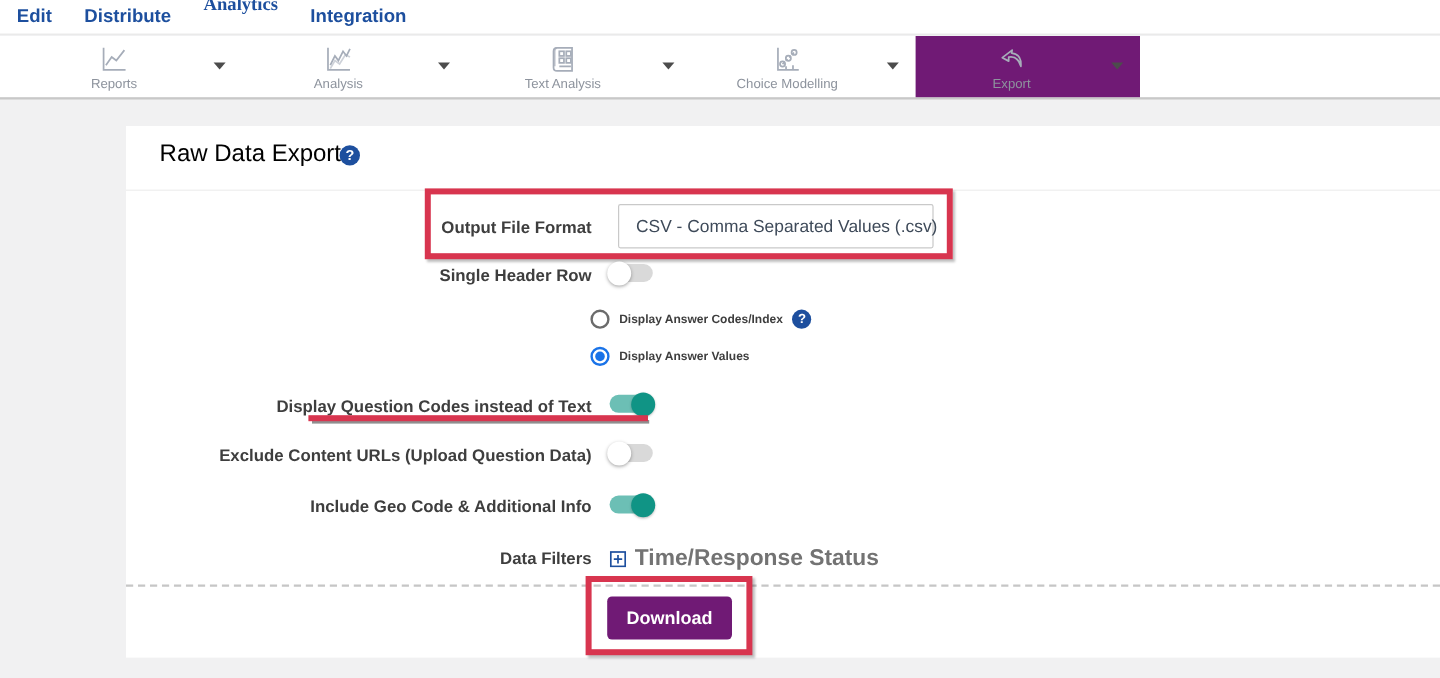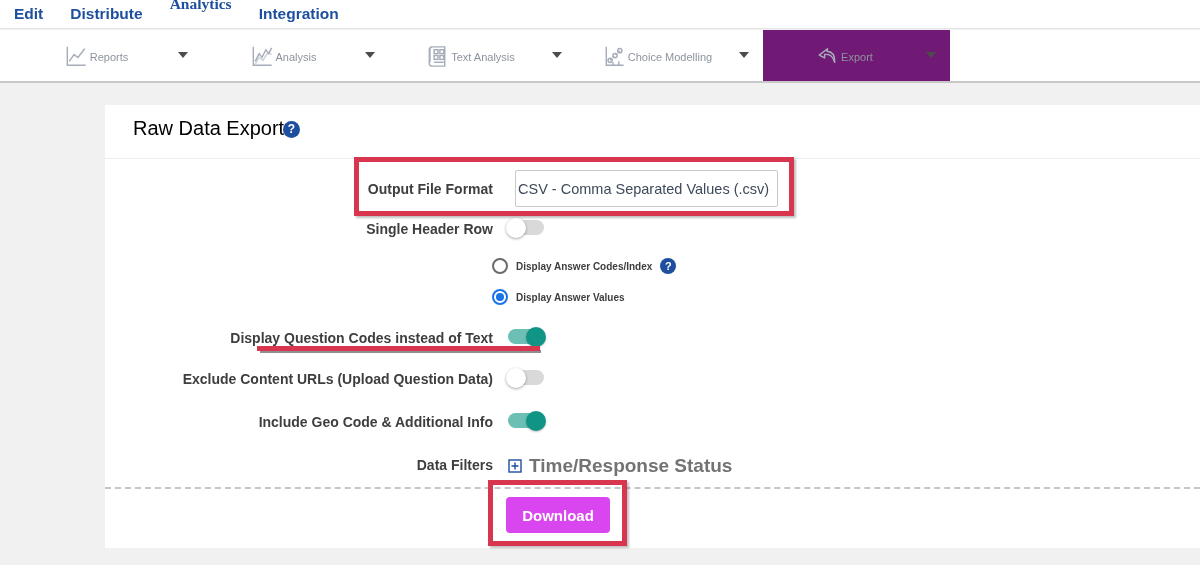--- a/index.html
+++ b/index.html
@@ -12,42 +12,42 @@
             border-bottom:1px solid #e5e5e5; display:flex; align-items:center; padding-left:14px; gap:27px; }
   .topnav-item { font-size:15.5px; font-weight:700; color:#1d4f9e; cursor:pointer; line-height:20px; }
   .topnav-item.active { border-bottom:2px solid #0f766e; padding-bottom:18px;font-family:Liberation Serif, serif; }
 
   
   .toolbar { position:absolute; left:0; top:30px; width:1200px; height:53px; background:#fff;
              border-bottom:2px solid #c8c8c8; }
   .tool { position:absolute; top:0; height:51px; width:187px; cursor:pointer; }
   .tool.active { background:#701a75;padding-left:48px; }
   .tool-center { position:absolute; left:0; top:3px; width:160px; height:46px;
-                 display:flex; flex-direction:row; align-items:center; justify-content:center; }
+                 display:flex; flex-direction:column; align-items:center; justify-content:center; }
   .tool-icon { width:28px; height:27px; }
   .tool-icon svg { stroke:#a6adb9; fill:none; stroke-width:1.5; }
   .tool-label { font-size:11px; color:#8d939d; margin-top:1px; white-space:nowrap; }
   .tool-caret { position:absolute; right:14px; top:22px; width:0; height:0;
                 border-left:5px solid transparent; border-right:5px solid transparent;
                 border-top:6px solid #4c4c4c; }
 
   
   .card { position:absolute; left:105px; top:105px; width:1095px; height:443px; background:#fff; }
   .page-title { position:absolute; left:133px; top:117px; font-size:20px; color:#000000; }
   .help-icon { display:inline-block; width:17px; height:17px; border-radius:50%; background:#1d4f9e;
                color:#fff; font-size:12px; font-weight:700; text-align:center; line-height:17px;
                vertical-align:2px; cursor:pointer; }
   .title-help { position:absolute; left:283px; top:121px; }
   .title-divider { position:absolute; left:105px; top:158px; width:1095px; height:1px; background:#eeeeee; }
 
   
   .form-label { position:absolute; right:707px; font-size:14px; font-weight:700; color:#3e3e3e; white-space:nowrap; }
   .dropdown { position:absolute; left:515px; top:170px; width:263px; height:37px; background:#fff;
               border:1px solid #c9c9c9; border-radius:2px; display:flex; align-items:center;
-              padding:0 12px 0 2px; cursor:pointer; }
+              padding:0 12px 0 14px; cursor:pointer; }
   .dropdown-value { font-size:14.5px; color:#3e4a59; flex:1; white-space:nowrap; }
   .dropdown-chevron { width:15px; height:10px; }
 
   .toggle { position:absolute; width:36px; height:15px; border-radius:8px; cursor:pointer; }
   .toggle .knob { position:absolute; width:20px; height:20px; border-radius:50%; top:-2.5px; }
   .toggle.off { background:#d9d9d9; }
   .toggle.off .knob { left:-2px; background:#fff; box-shadow:0 1px 3px rgba(0,0,0,.35); }
   .toggle.on { background:#6cbfb5; }
   .toggle.on .knob { right:-2px; background:#109485; box-shadow:0 1px 2px rgba(0,0,0,.25); }
 
@@ -59,21 +59,21 @@
   .radio-label { font-size:10px; font-weight:700; color:#3e3e3e; white-space:nowrap; }
   .radio-help { width:16px; height:16px; line-height:16px; font-size:11px; }
 
   .link-row { position:absolute; left:508px; display:flex; align-items:center; gap:7px; cursor:pointer; }
   .plus-icon svg { display:block; }
   .link-text { font-size:19px; font-weight:700; color:#737373; }
 
   .dashed-divider { position:absolute; left:105px; top:487px; width:1095px; height:0;
                     border-top:2px dashed #c6c6c6; }
 
-  .download-btn { position:absolute; left:506px; top:497px; width:104px; height:36px; background:#d946ef;
+  .download-btn { position:absolute; left:506px; top:497px; width:104px; height:36px; background:#701a75;
                   border:none; border-radius:4px; color:#fff; font-family:inherit; font-size:15px;
                   font-weight:700; cursor:pointer; }
 
   
   .annot-box { position:absolute; border:5px solid #d8354f; pointer-events:none; }
   .annot-box.output { left:354px; top:157px; width:440px; height:59px; box-shadow:2px 2px 2px rgba(0,0,0,.25); }
   .annot-box.download { left:488px; top:480px; width:139px; height:66px; box-shadow:2px 2px 2px rgba(0,0,0,.25); }
   .annot-underline { position:absolute; left:257px; top:346px; width:283px; height:5px; background:#d8354f;
                      box-shadow:2px 3px 0 -1px #8f8f8f; pointer-events:none; }
 </style>

